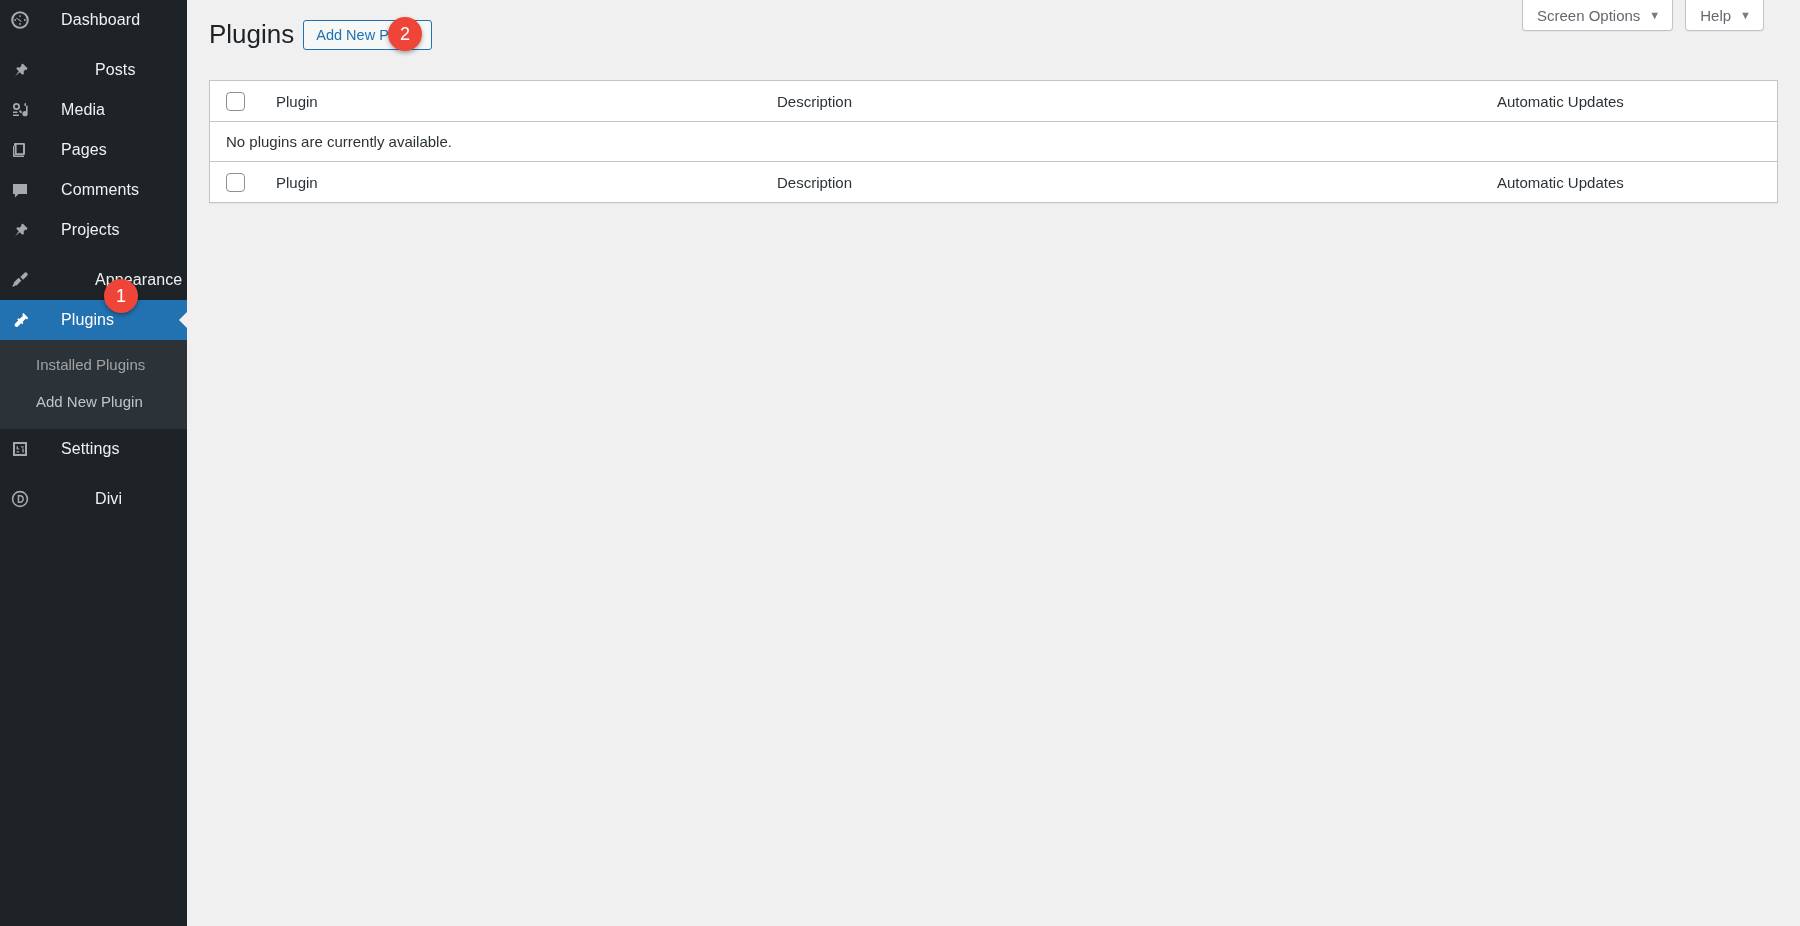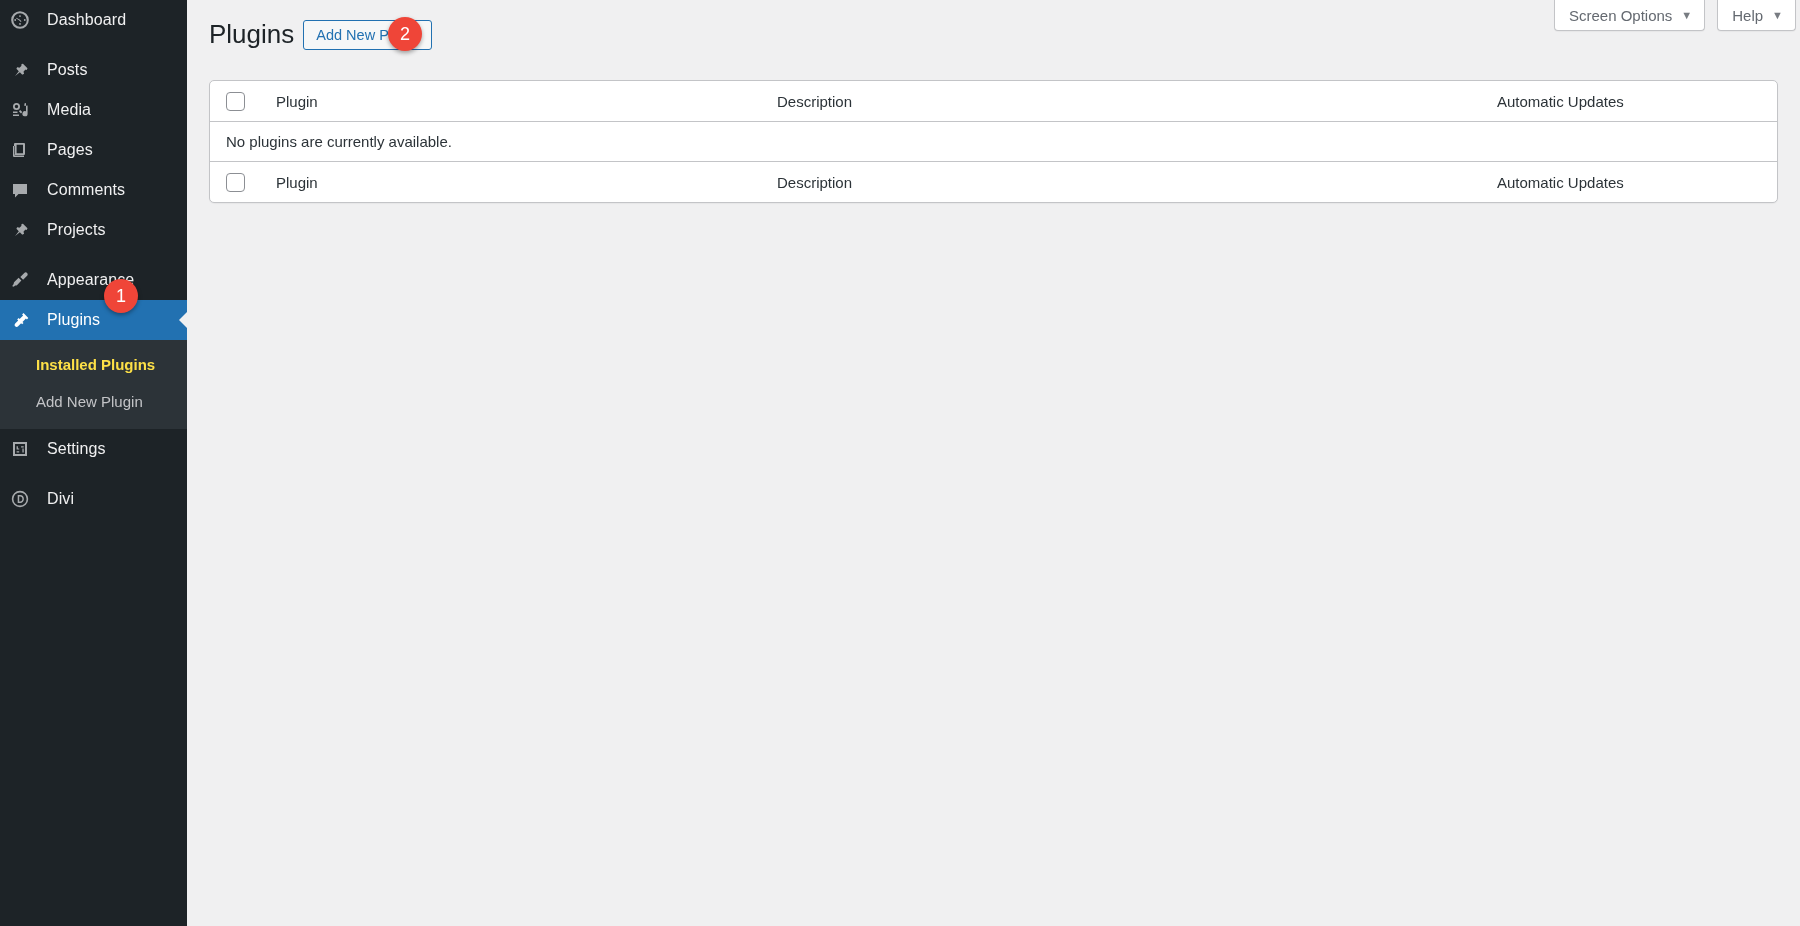--- a/index.html
+++ b/index.html
@@ -31,27 +31,27 @@
     display: flex;
     align-items: center;
     height: 40px;
     padding-left: 9px;
     color: #f0f0f1;
     font-size: 16px;
     cursor: pointer;
     user-select: none;
   }
   .menu-item .mi-label {
-    margin-left: 16px;
+    margin-left: 30px;
     font-size: 16px;
     line-height: 1;
     letter-spacing: .1px;
     color: #f0f0f1;
   }
-  .menu-item.sep-top { margin-top: 10px; }
+  .menu-item.sep-top { margin-top: 10px; gap: 34px; }
   .menu-item.current {
     background: #2271b1;
   }
   .menu-item.current .mi-label { color: #fff; font-weight: 400; }
   .menu-item.current .icon svg { fill: #fff; }
   
   .menu-item.current::after {
     content: "";
     position: absolute;
     right: -1px;
@@ -78,22 +78,22 @@
   }
   .submenu-item {
     display: block;
     padding: 7px 0 7px 36px;
     font-size: 15px;
     color: #c3c4c7;
     cursor: pointer;
     line-height: 1.5;
   }
   .submenu-item.current {
-    color: #fde047;
-    font-weight: bold;
+    color: #a3a3a3;
+    font-weight: normal;
   }
 
   
   .collapse-item .mi-label { color: #c3c4c7; font-size: 15px; }
   .collapse-item .icon svg { fill: #c3c4c7; }
 
   
   .step-badge {
     position: absolute;
     width: 34px;
@@ -118,21 +118,21 @@
     position: relative;
     flex: 1 1 auto;
     background: #f0f0f1;
     height: 926px;
   }
 
   
   #screen-meta-links {
     position: absolute;
     top: 0;
-    right: 4px;
+    right: 36px;
     display: flex;
     gap: 12px;
     z-index: 20;
   }
   .screen-meta-toggle {
     background: #fff;
     border: 1px solid #c3c4c7;
     border-top: none;
     border-radius: 0 0 4px 4px;
     height: 31px;
@@ -186,21 +186,21 @@
   
   .table-wrap {
     padding: 28px 22px 0 22px;
   }
   table.wp-list-table {
     width: 100%;
     border-collapse: separate;
     border-spacing: 0;
     background: #fff;
     border: 1px solid #c3c4c7;
-    border-radius: 5px;
+    border-radius: 0;
     box-shadow: 0 1px 1px rgba(0,0,0,.04);
     table-layout: fixed;
   }
   table.wp-list-table th,
   table.wp-list-table td {
     font-size: 15px;
     color: #2c3338;
     font-weight: 400;
     text-align: left;
     vertical-align: middle;

